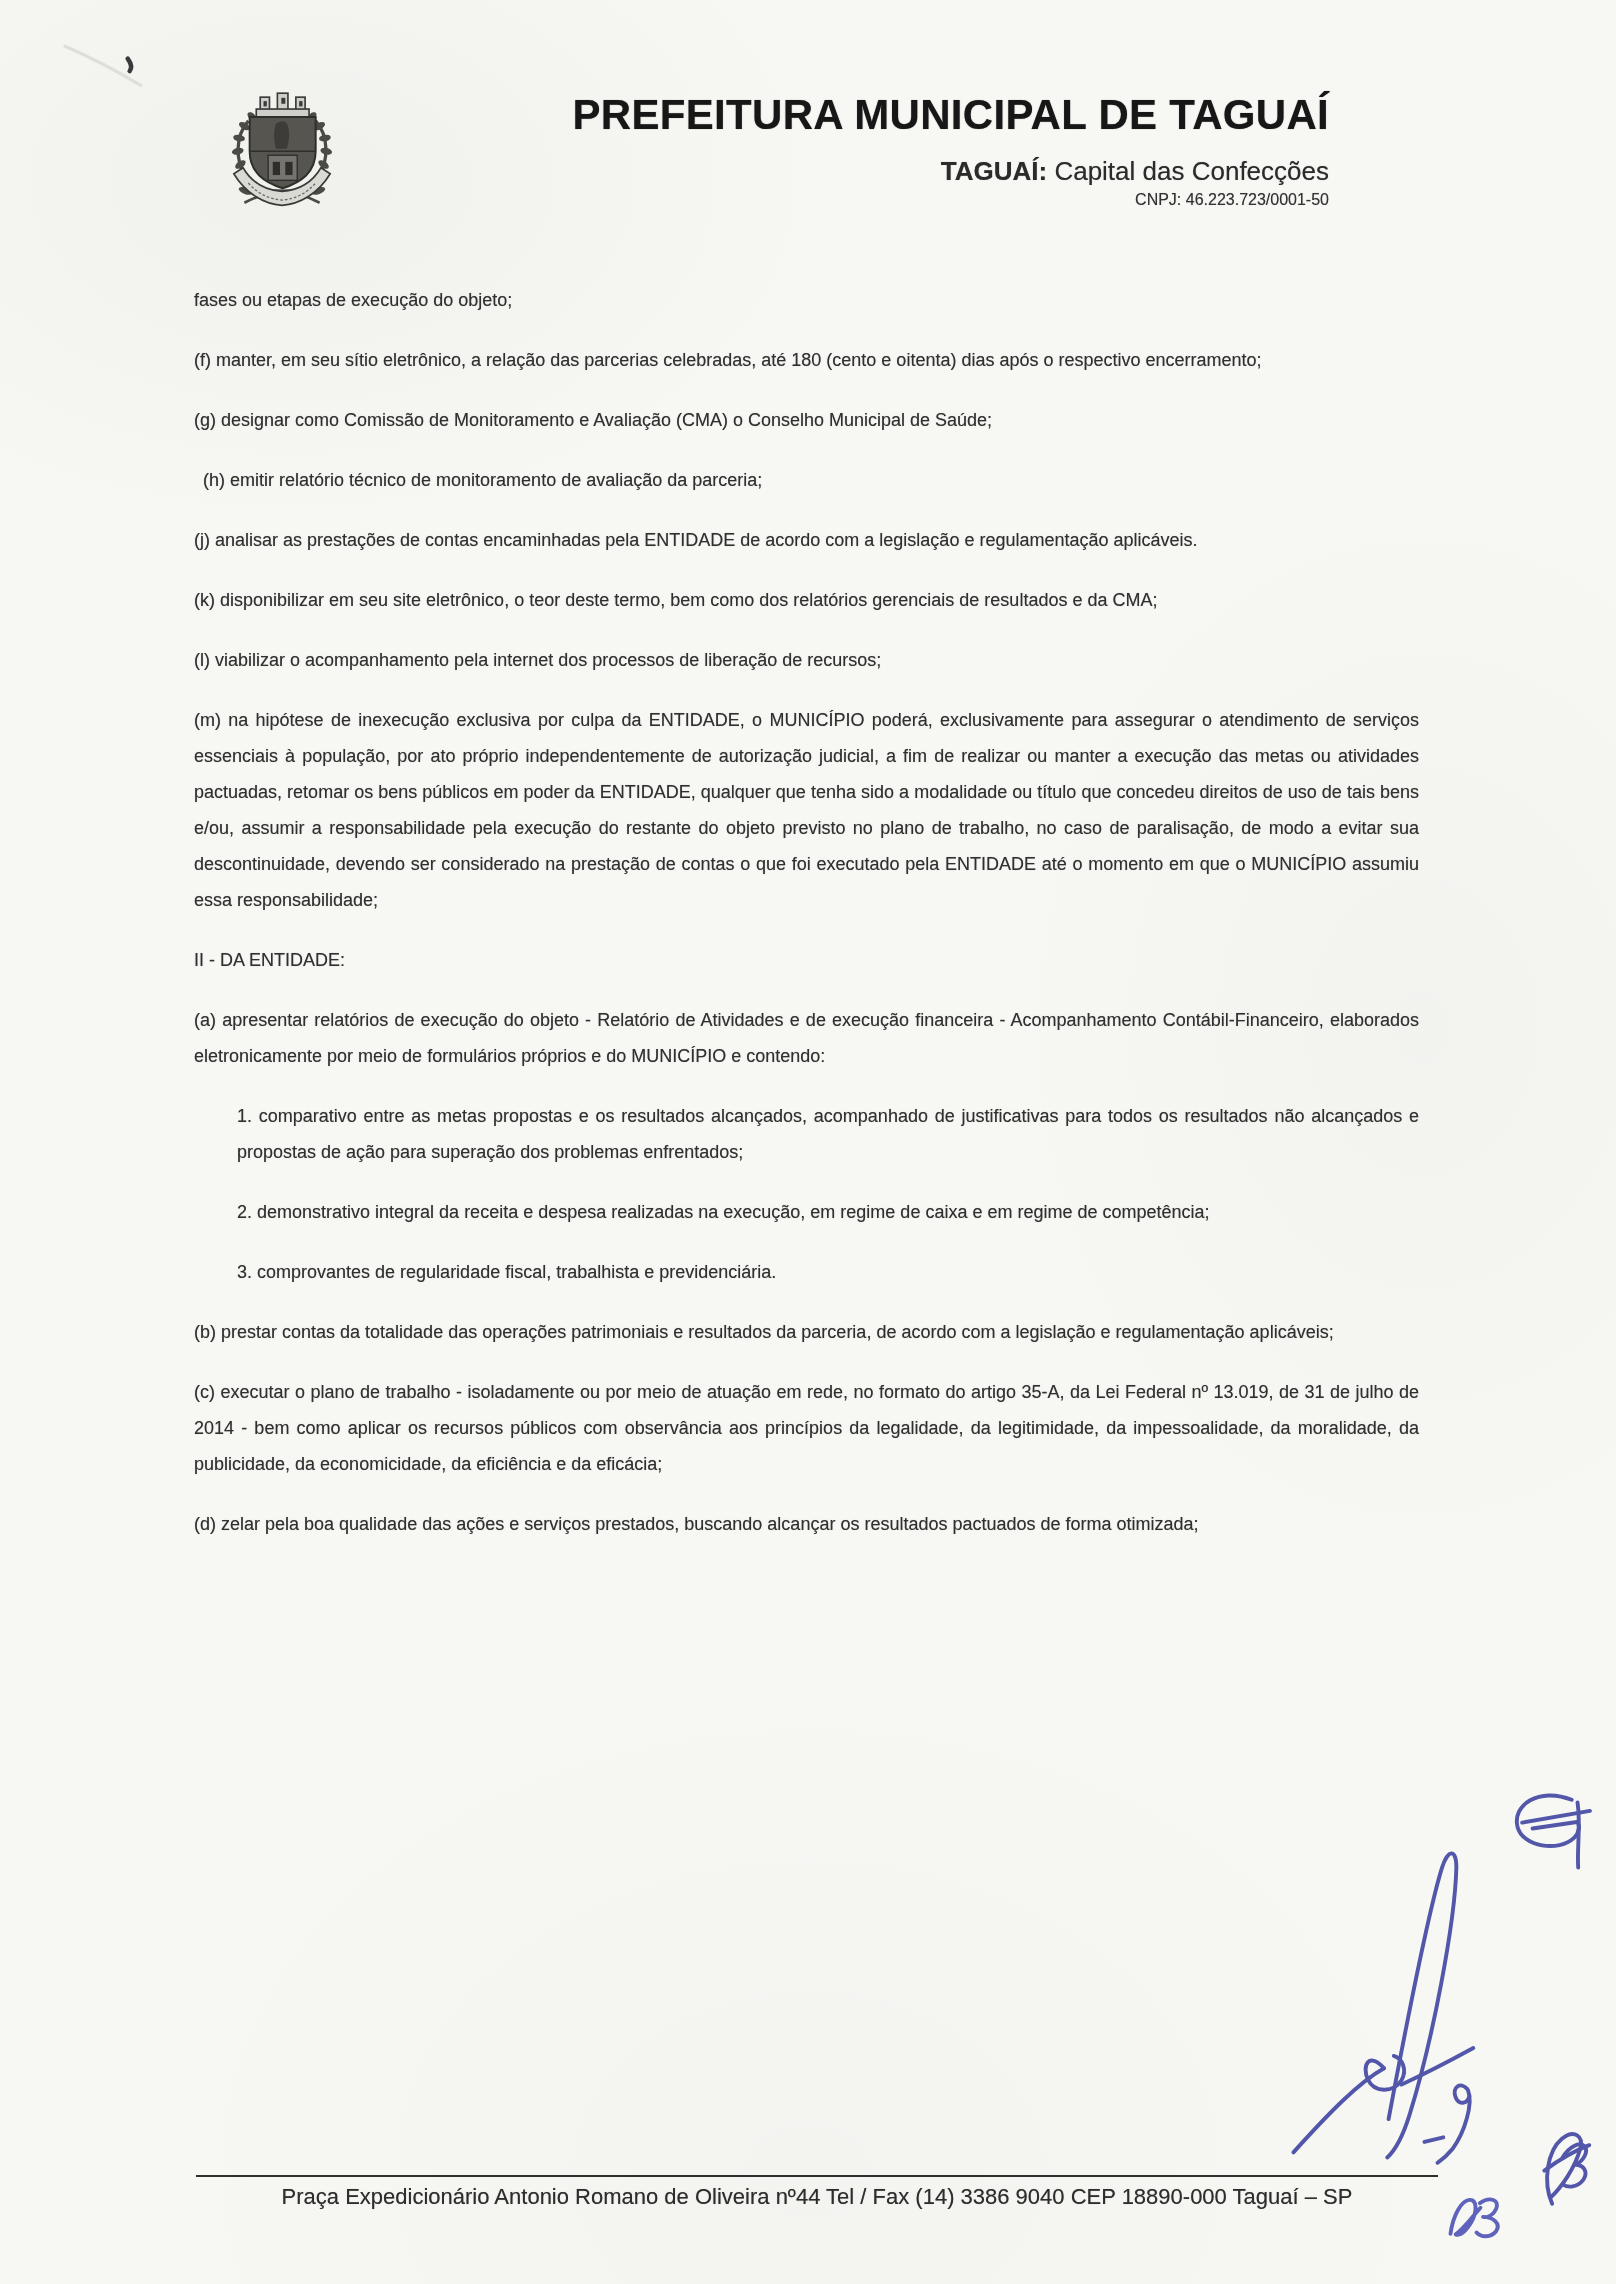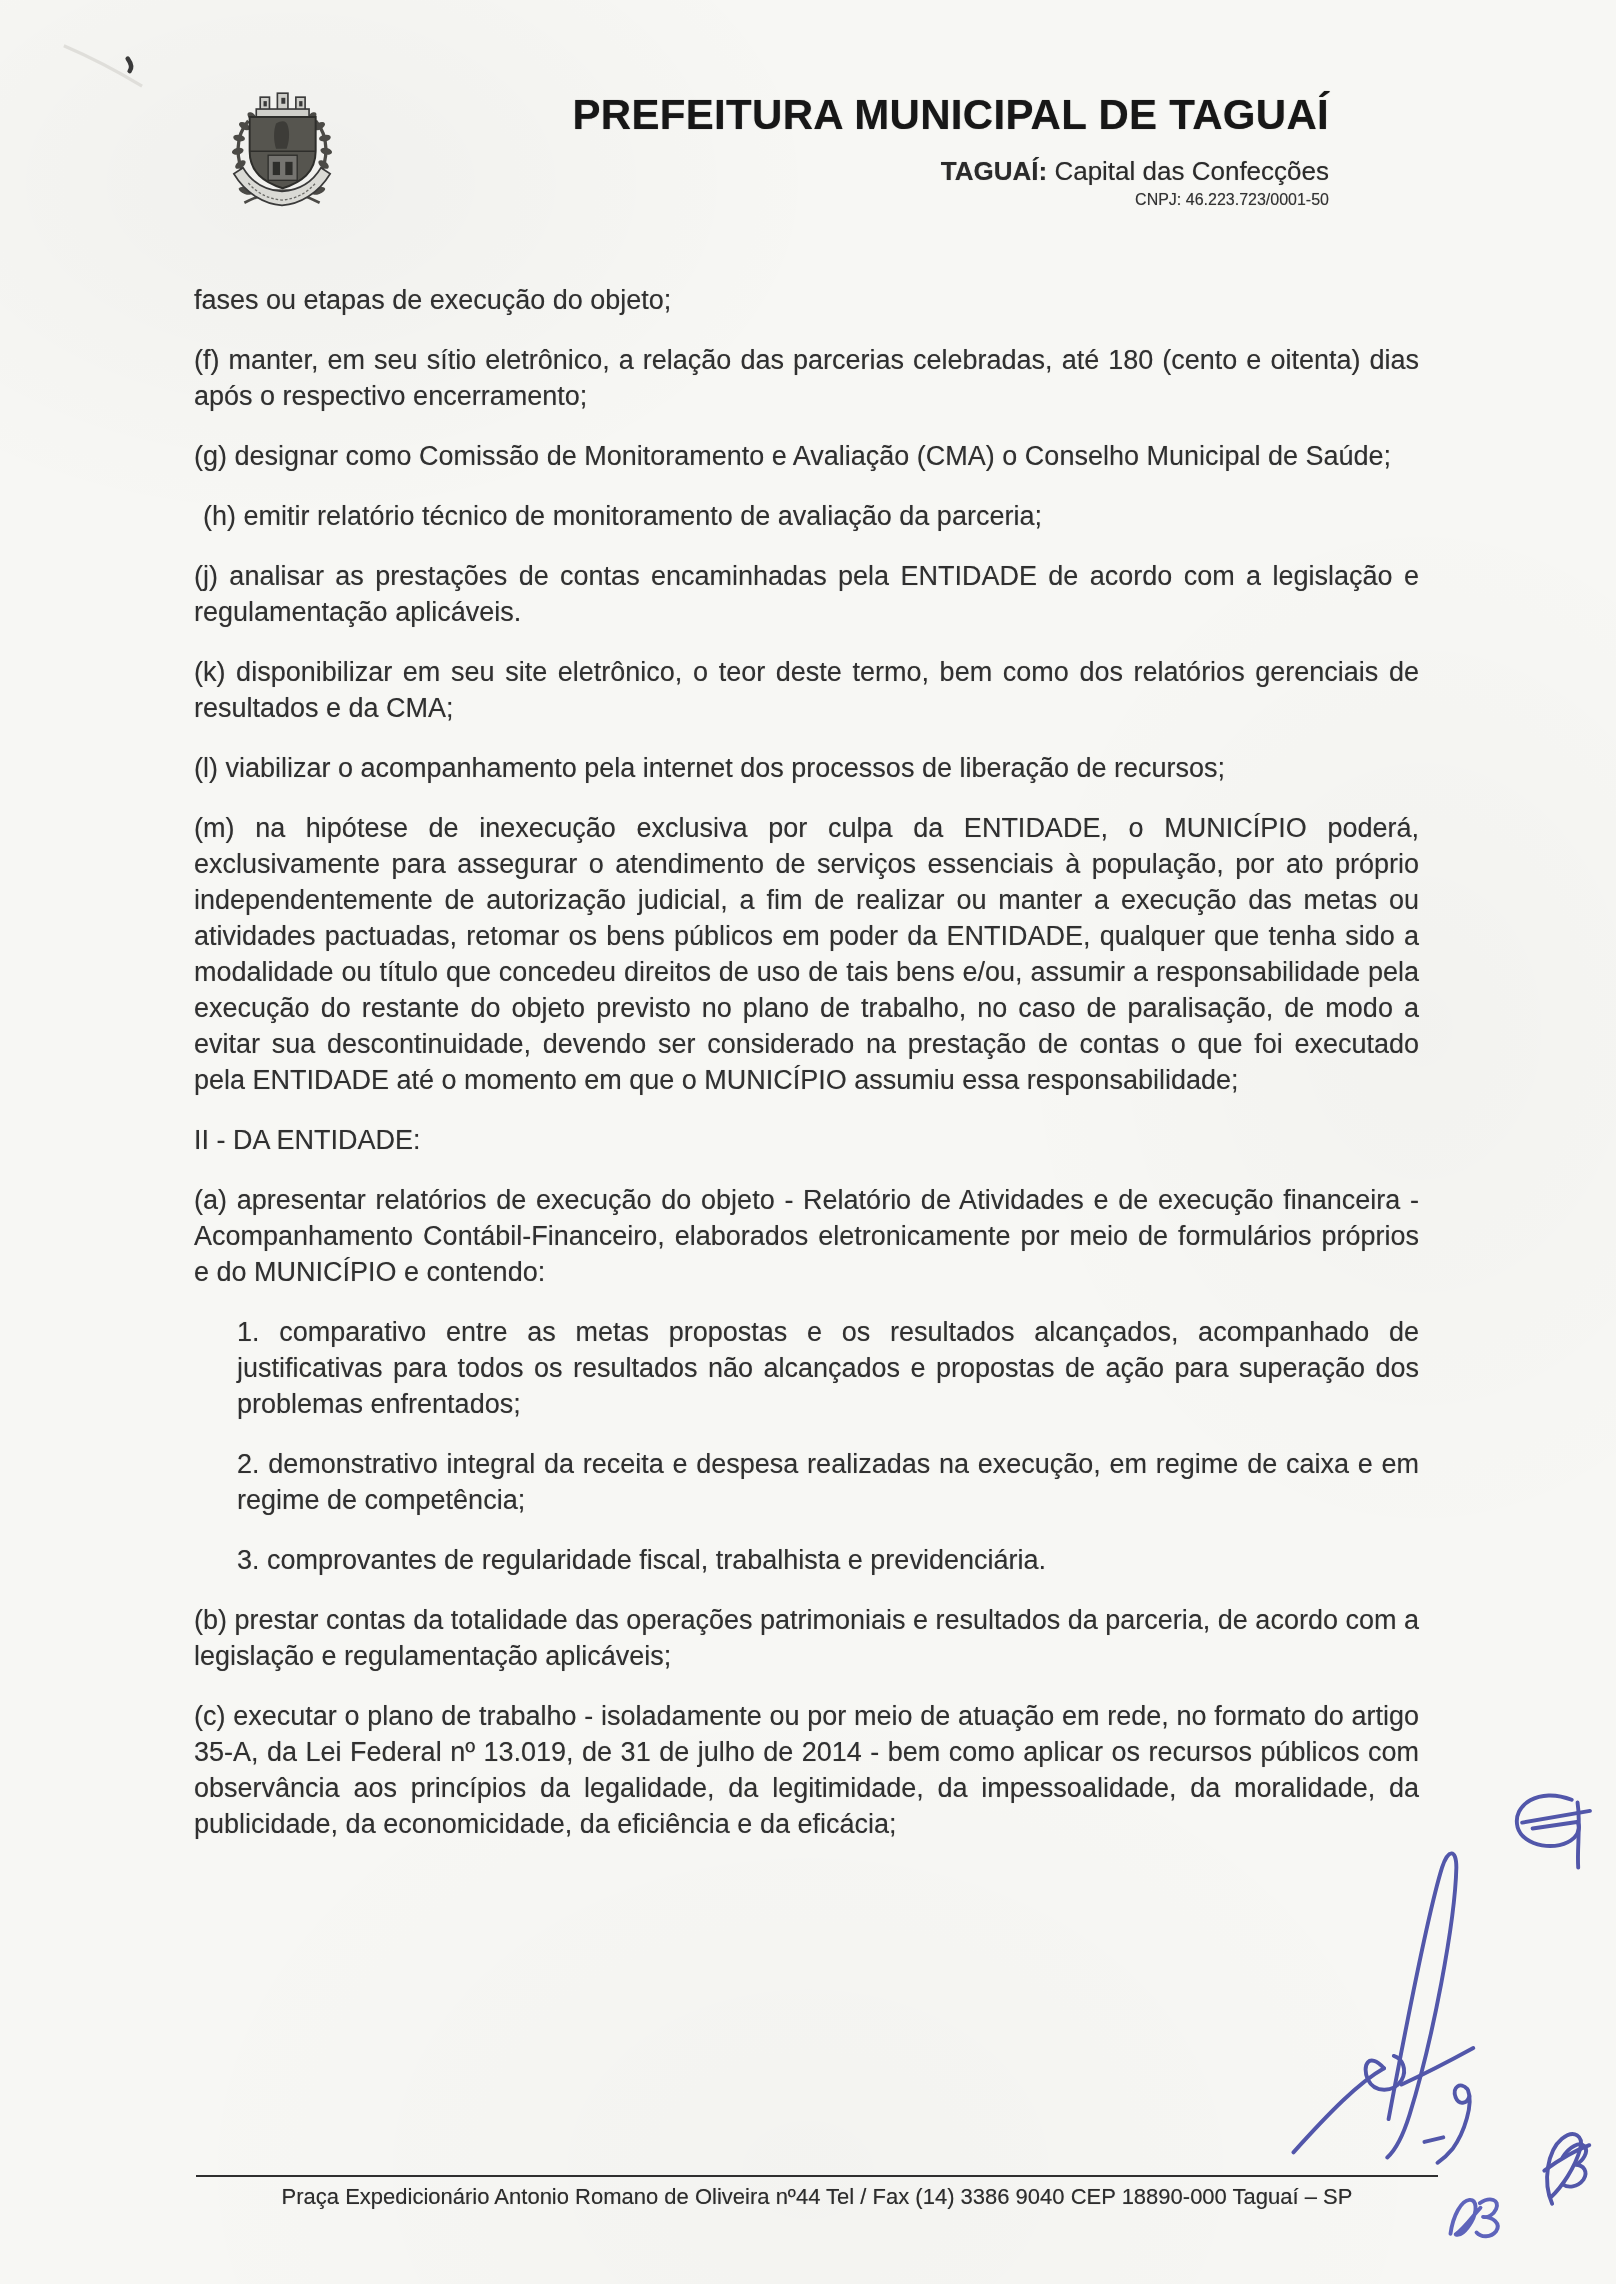--- a/index.html
+++ b/index.html
@@ -49,21 +49,21 @@
     margin-top: 3.9px;
     font-size: 16px;
     color: #333;
     text-shadow: 0 0 0.7px rgba(51,51,51,0.5);
   }
   
   .doc-body {
     position: absolute;
     left: 194px; top: 282px;
     width: 1225px;
-    font-size: 27px;
+    font-size: 18px;
     line-height: 36px;
     text-align: justify;
     color: #303030;
     text-shadow: 0 0 0.8px rgba(48,48,48,0.45);
   }
   .doc-body p { margin: 0 0 24px 0; }
   .doc-body p.ind { padding-left: 43px; }
   .doc-body p.sp  { padding-left: 9px; }
   
   .footer-rule {
@@ -161,20 +161,21 @@
     <p>(k) disponibilizar em seu site eletrônico, o teor deste termo, bem como dos relatórios gerenciais de resultados e da CMA;</p>
     <p>(l) viabilizar o acompanhamento pela internet dos processos de liberação de recursos;</p>
     <p>(m) na hipótese de inexecução exclusiva por culpa da ENTIDADE, o MUNICÍPIO poderá, exclusivamente para assegurar o atendimento de serviços essenciais à população, por ato próprio independentemente de autorização judicial, a fim de realizar ou manter a execução das metas ou atividades pactuadas, retomar os bens públicos em poder da ENTIDADE, qualquer que tenha sido a modalidade ou título que concedeu direitos de uso de tais bens e/ou, assumir a responsabilidade pela execução do restante do objeto previsto no plano de trabalho, no caso de paralisação, de modo a evitar sua descontinuidade, devendo ser considerado na prestação de contas o que foi executado pela ENTIDADE até o momento em que o MUNICÍPIO assumiu essa responsabilidade;</p>
     <p>II - DA ENTIDADE:</p>
     <p>(a) apresentar relatórios de execução do objeto - Relatório de Atividades e de execução financeira - Acompanhamento Contábil-Financeiro, elaborados eletronicamente por meio de formulários próprios e do MUNICÍPIO e contendo:</p>
     <p class="ind">1. comparativo entre as metas propostas e os resultados alcançados, acompanhado de justificativas para todos os resultados não alcançados e propostas de ação para superação dos problemas enfrentados;</p>
     <p class="ind">2. demonstrativo integral da receita e despesa realizadas na execução, em regime de caixa e em regime de competência;</p>
     <p class="ind">3. comprovantes de regularidade fiscal, trabalhista e previdenciária.</p>
     <p>(b) prestar contas da totalidade das operações patrimoniais e resultados da parceria, de acordo com a legislação e regulamentação aplicáveis;</p>
     <p>(c) executar o plano de trabalho - isoladamente ou por meio de atuação em rede, no formato do artigo 35-A, da Lei Federal nº 13.019, de 31 de julho de 2014 - bem como aplicar os recursos públicos com observância aos princípios da legalidade, da legitimidade, da impessoalidade, da moralidade, da publicidade, da economicidade, da eficiência e da eficácia;</p>
+    <p>(d) zelar pela boa qualidade das ações e serviços prestados, buscando alcançar os resultados pactuados de forma otimizada;</p>
   </main>
 
   <svg class="ink-overlay" viewBox="0 0 2480 3505">
     <g stroke="#3c41a0" stroke-width="6" fill="none" stroke-linecap="round" stroke-linejoin="round" opacity="0.88">
 
       <g>
         <path d="M 2412 2762 C 2362 2742 2320 2770 2329 2804 C 2337 2834 2392 2843 2416 2820 C 2424 2812 2425 2800 2420 2796 L 2352 2806"></path>
         <path d="M 2440 2779 L 2336 2797"></path>
         <path d="M 2421 2766 C 2426 2800 2420 2836 2422 2866"></path>
       </g>

